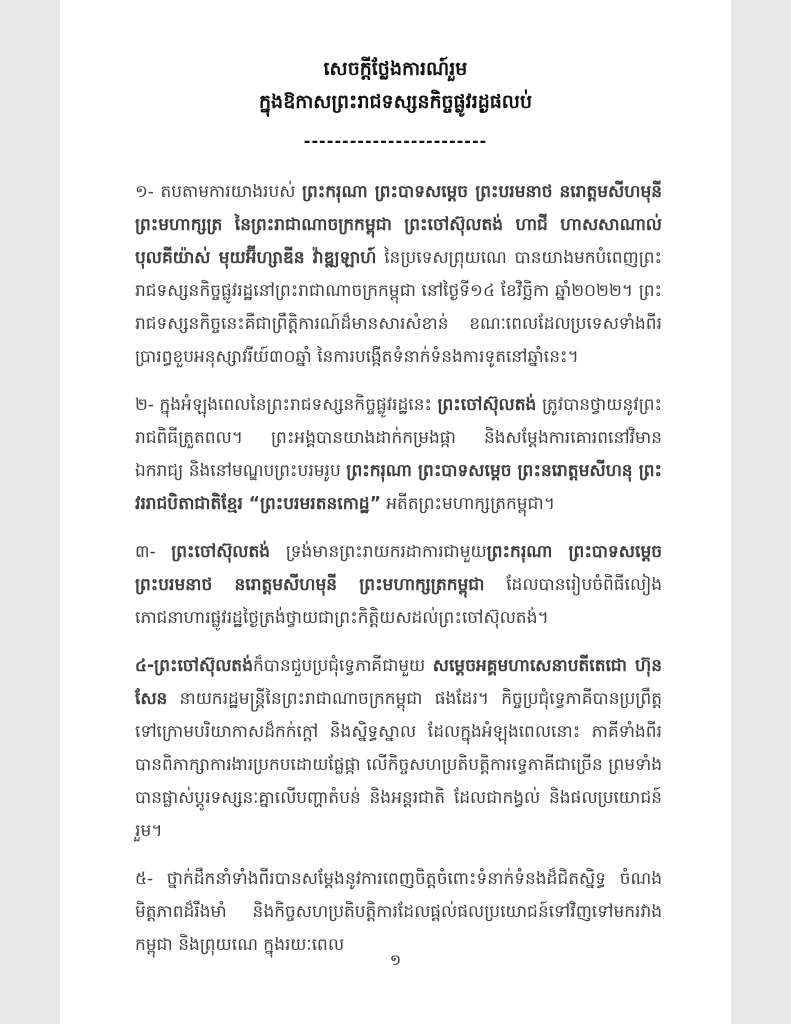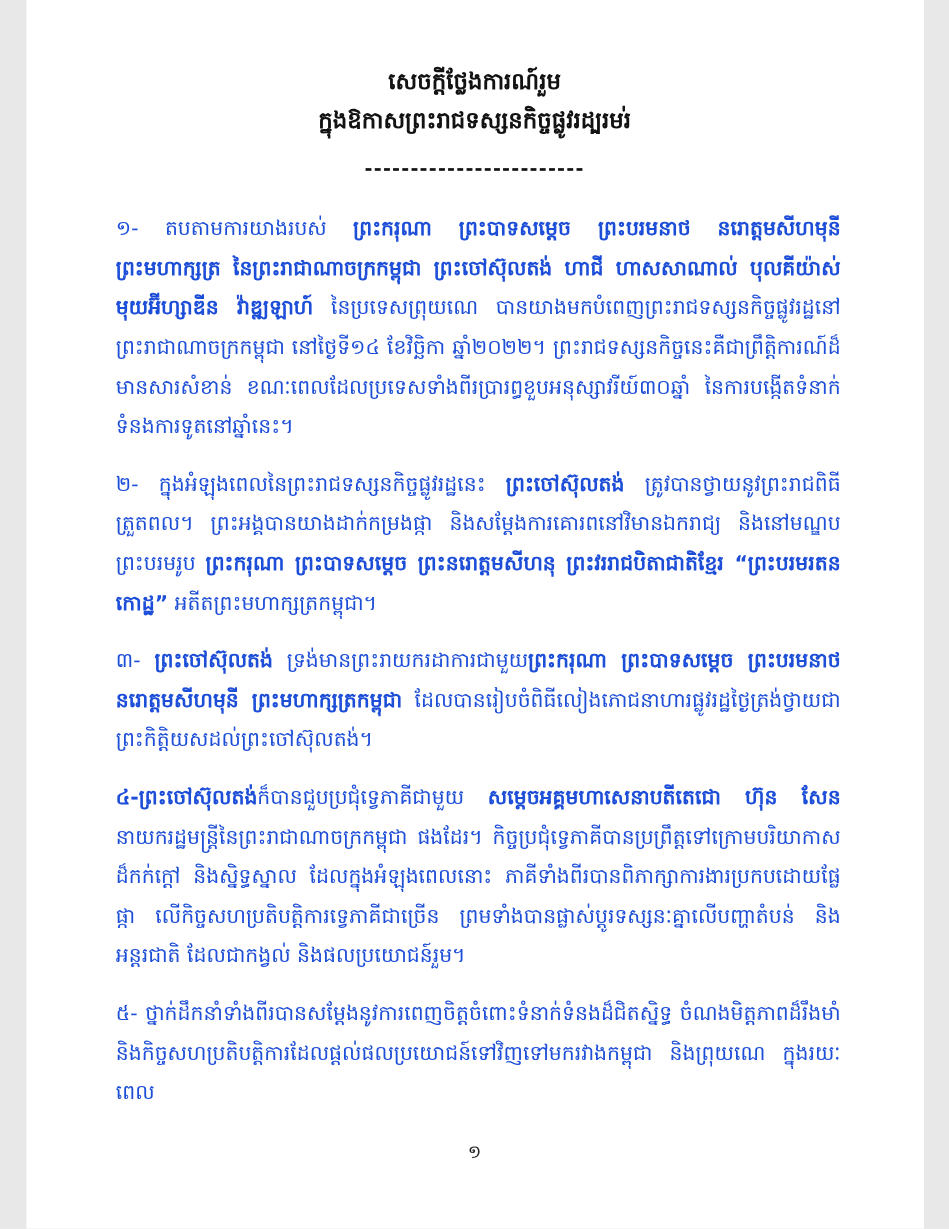--- a/index.html
+++ b/index.html
@@ -2,21 +2,21 @@
 <html lang="km"><head>
 <meta charset="utf-8">
 <style>
   * { margin: 0; padding: 0; box-sizing: border-box; }
   html, body {
     background: #e8e8e8;
     font-family: "DejaVu Sans", sans-serif;
   }
   .page {
     position: relative;
-    width: 748px;
+    width: 671px;
     height: 1024px;
     margin: 0 auto;
     background: #ffffff;
     color: #111111;
     overflow: hidden;
   }
   .doc-header {
     padding-top: 52px;
     text-align: center;
     font-weight: bold;
@@ -34,21 +34,21 @@
     color: #121212;
   }
   .doc-body {
     padding: 18px 69px 0 75px;
   }
   .para {
     text-align: justify;
     font-size: 17px;
     line-height: 33px;
     margin-bottom: 15px;
-    color: #1d4ed8;
+    color: #404040;
   }
   .para:last-child { margin-bottom: 0; }
   .bold { font-weight: bold; }
   .doc-footer {
     position: absolute;
     left: 0;
     right: 0;
     bottom: 52px;
     text-align: center;
   }
@@ -58,21 +58,21 @@
   }
 </style>
 </head>
 <body>
 
 <div class="page">
 
   <header class="doc-header">
     <div id="title-lines">
         <div class="title-line">សេចក្តីថ្លែងការណ៍រួម</div>
-        <div class="title-line">ក្នុងឱកាសព្រះរាជទស្សនកិច្ចផ្លូវរដ្បរមរ់</div>
+        <div class="title-line">ក្នុងឱកាសព្រះរាជទស្សនកិច្ចផ្លូវរដ្ងផលប់</div>
       </div>
     <div class="separator">------------------------</div>
   </header>
 
   <main class="doc-body" id="paragraphs">
       <p class="para"><span>១- តបតាមការយាងរបស់ </span><span class="bold">ព្រះករុណា ព្រះបាទសម្តេច ព្រះបរមនាថ នរោត្តមសីហមុនី ព្រះមហាក្សត្រ នៃព្រះរាជាណាចក្រកម្ពុជា ព្រះចៅស៊ុលតង់ ហាជី ហាសសាណាល់ បុលគីយ៉ាស់ មុយអ៊ីហ្សាឌីន វ៉ាឌ្ឍឡាហ៍</span><span> នៃប្រទេសព្រុយណេ បានយាងមកបំពេញព្រះរាជទស្សនកិច្ចផ្លូវរដ្ឋនៅព្រះរាជាណាចក្រកម្ពុជា នៅថ្ងៃទី១៤ ខែវិច្ឆិកា ឆ្នាំ២០២២។ ព្រះរាជទស្សនកិច្ចនេះគឺជាព្រឹត្តិការណ៍ដ៏មានសារសំខាន់ ខណៈពេលដែលប្រទេសទាំងពីរប្រារព្ធខួបអនុស្សាវរីយ៍៣០ឆ្នាំ នៃការបង្កើតទំនាក់ទំនងការទូតនៅឆ្នាំនេះ។</span></p>
       <p class="para"><span>២- ក្នុងអំឡុងពេលនៃព្រះរាជទស្សនកិច្ចផ្លូវរដ្ឋនេះ </span><span class="bold">ព្រះចៅស៊ុលតង់</span><span> ត្រូវបានថ្វាយនូវព្រះរាជពិធីត្រួតពល។ ព្រះអង្គបានយាងដាក់កម្រងផ្កា និងសម្តែងការគោរពនៅវិមានឯករាជ្យ និងនៅមណ្ឌបព្រះបរមរូប </span><span class="bold">ព្រះករុណា ព្រះបាទសម្តេច ព្រះនរោត្តមសីហនុ ព្រះវររាជបិតាជាតិខ្មែរ “ព្រះបរមរតនកោដ្ឋ”</span><span> អតីតព្រះមហាក្សត្រកម្ពុជា។</span></p>
       <p class="para"><span>៣- </span><span class="bold">ព្រះចៅស៊ុលតង់</span><span> ទ្រង់មានព្រះរាយករដាការជាមួយ</span><span class="bold">ព្រះករុណា ព្រះបាទសម្តេច ព្រះបរមនាថ នរោត្តមសីហមុនី ព្រះមហាក្សត្រកម្ពុជា</span><span> ដែលបានរៀបចំពិធីលៀងភោជនាហារផ្លូវរដ្ឋថ្ងៃត្រង់ថ្វាយជាព្រះកិត្តិយសដល់ព្រះចៅស៊ុលតង់។</span></p>
       <p class="para"><span class="bold">៤-ព្រះចៅស៊ុលតង់</span><span>ក៏បានជួបប្រជុំទ្វេភាគីជាមួយ </span><span class="bold">សម្តេចអគ្គមហាសេនាបតីតេជោ ហ៊ុន សែន</span><span> នាយករដ្ឋមន្ត្រីនៃព្រះរាជាណាចក្រកម្ពុជា ផងដែរ។ កិច្ចប្រជុំទ្វេភាគីបានប្រព្រឹត្តទៅក្រោមបរិយាកាសដ៏កក់ក្តៅ និងស្និទ្ធស្នាល ដែលក្នុងអំឡុងពេលនោះ ភាគីទាំងពីរបានពិភាក្សាការងារប្រកបដោយផ្លែផ្កា លើកិច្ចសហប្រតិបត្តិការទ្វេភាគីជាច្រើន ព្រមទាំងបានផ្លាស់ប្តូរទស្សនៈគ្នាលើបញ្ហាតំបន់ និងអន្តរជាតិ ដែលជាកង្វល់ និងផលប្រយោជន៍រួម។</span></p>
       <p class="para"><span>៥- ថ្នាក់ដឹកនាំទាំងពីរបានសម្តែងនូវការពេញចិត្តចំពោះទំនាក់ទំនងដ៏ជិតស្និទ្ធ ចំណងមិត្តភាពដ៏រឹងមាំ និងកិច្ចសហប្រតិបត្តិការដែលផ្តល់ផលប្រយោជន៍ទៅវិញទៅមករវាងកម្ពុជា និងព្រុយណេ ក្នុងរយៈពេល</span></p>

